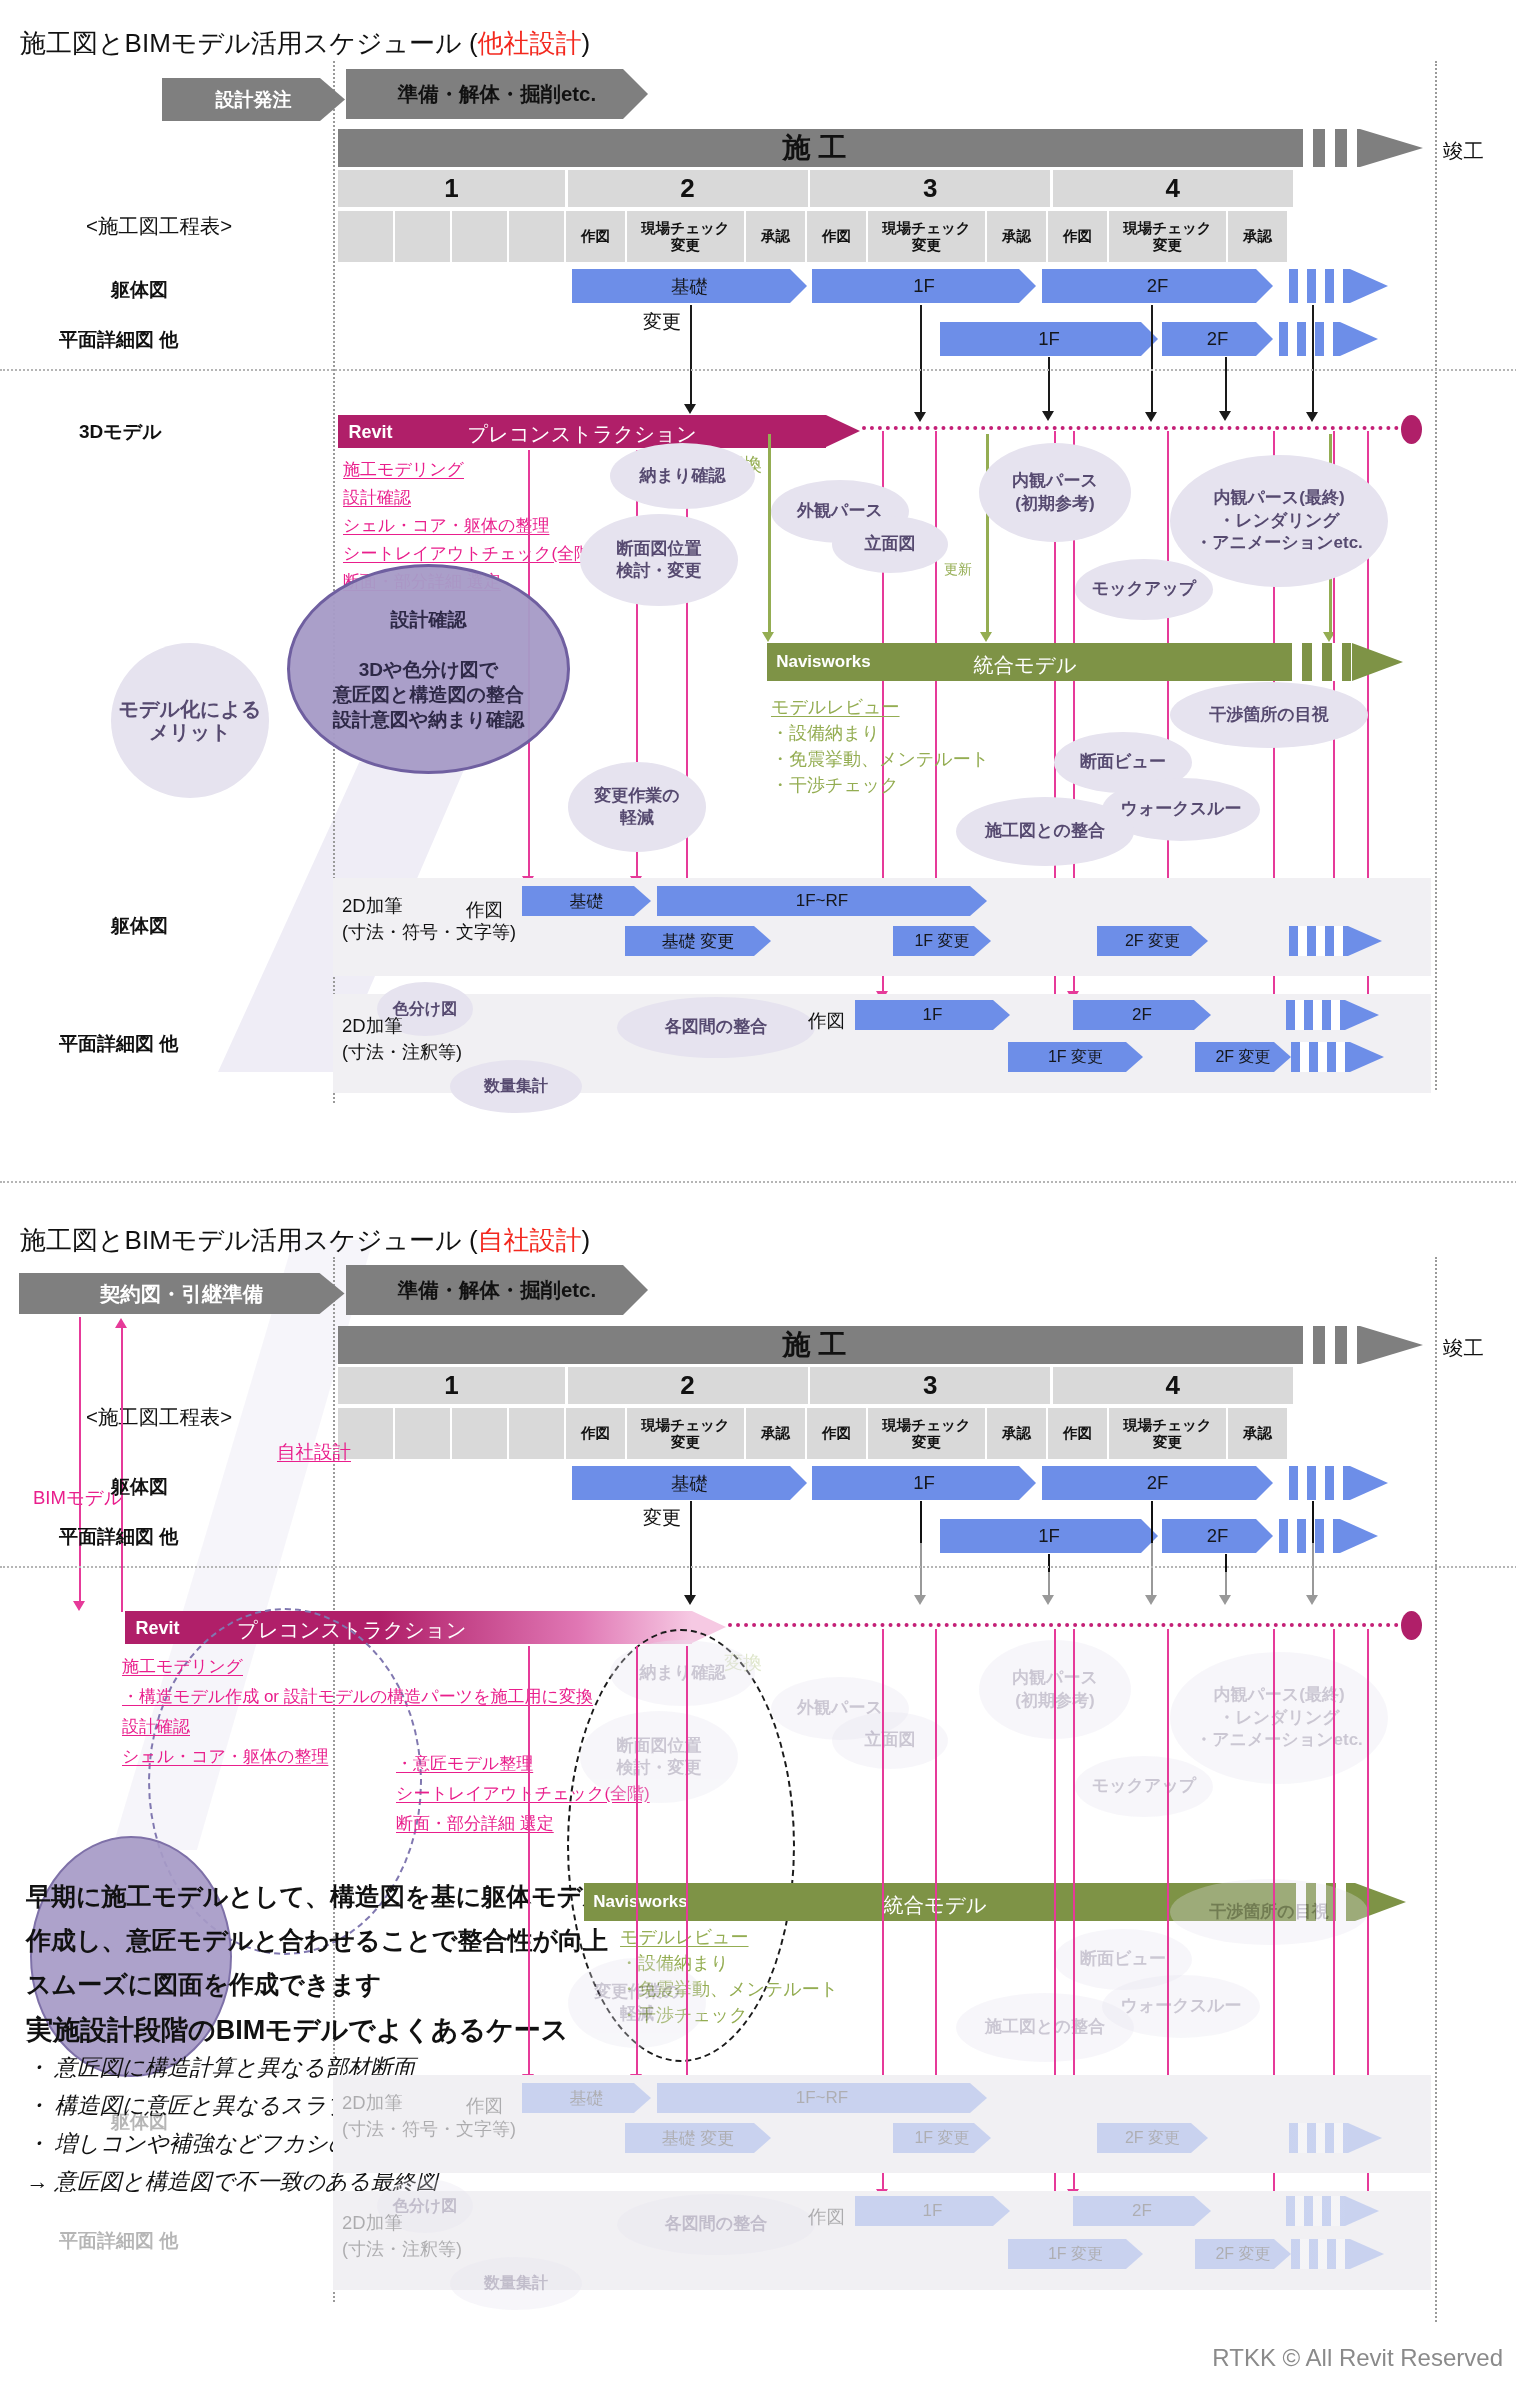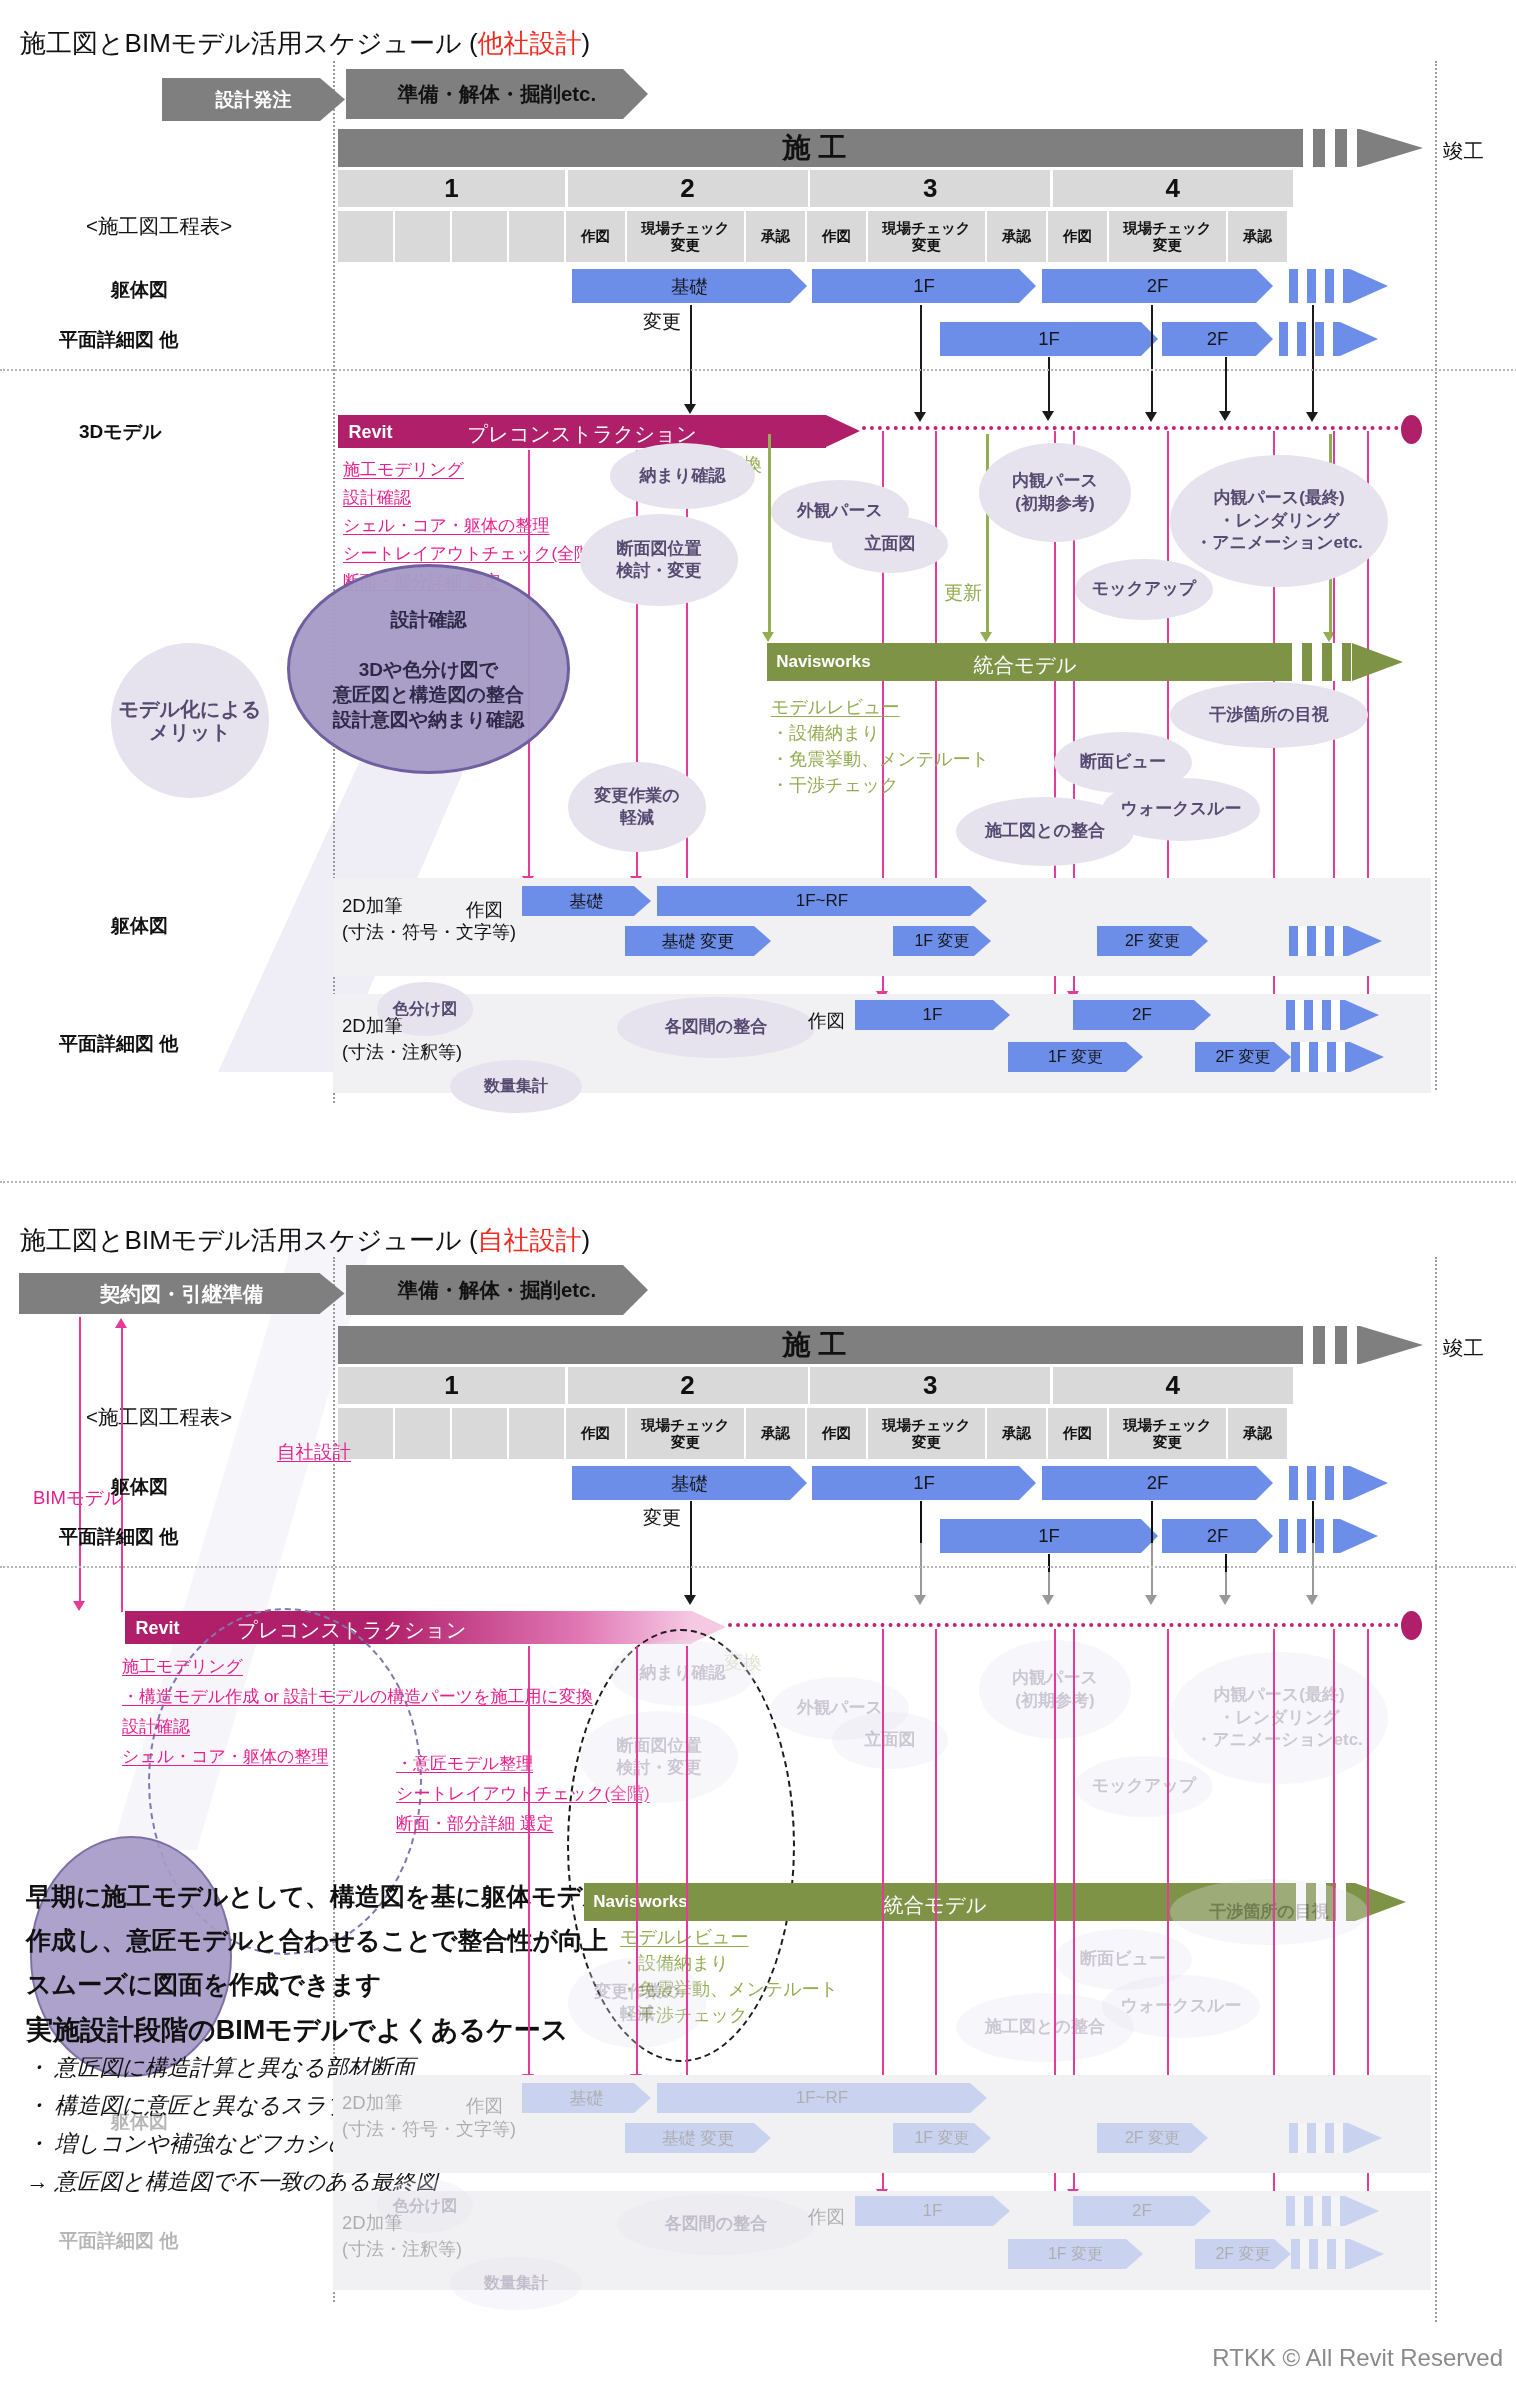--- a/index.html
+++ b/index.html
@@ -118,21 +118,21 @@
 
   <div class="a" style="left:343px;top:456px;line-height:28px;">
     <div class="lnk">施工モデリング</div>
     <div class="lnk">設計確認</div>
     <div class="lnk">シェル・コア・躯体の整理</div>
     <div class="lnk">シートレイアウトチェック(全階)</div>
     <div class="lnk">断面・部分詳細 選定</div>
   </div>
 
   <div class="a grn" style="left:724px;top:452px;font-size:19px;">変換</div>
-  <div class="a grn" style="left:944px;top:580px;font-size:19px;">更新</div>
+  <div class="a grn" style="left:944px;top:561px;font-size:14px;">更新</div>
   <div class="a conn" style="left:768px;top:434px;height:198px;--c:#94ad52;width:2.6px;"></div>
   <div class="a conn" style="left:986px;top:434px;height:198px;--c:#94ad52;width:2.6px;"></div>
   <div class="a conn" style="left:1329px;top:434px;height:198px;--c:#94ad52;width:2.6px;"></div>
 
   <div class="a conn" style="left:528px;top:450px;height:426px;"></div>
   <div class="a conn" style="left:636px;top:450px;height:426px;"></div>
   <div class="a conn" style="left:686px;top:450px;height:466px;"></div>
   <div class="a conn" style="left:882px;top:431px;height:560px;"></div>
   <div class="a conn" style="left:935px;top:431px;height:484px;"></div>
   <div class="a conn" style="left:1054px;top:431px;height:604px;"></div>

